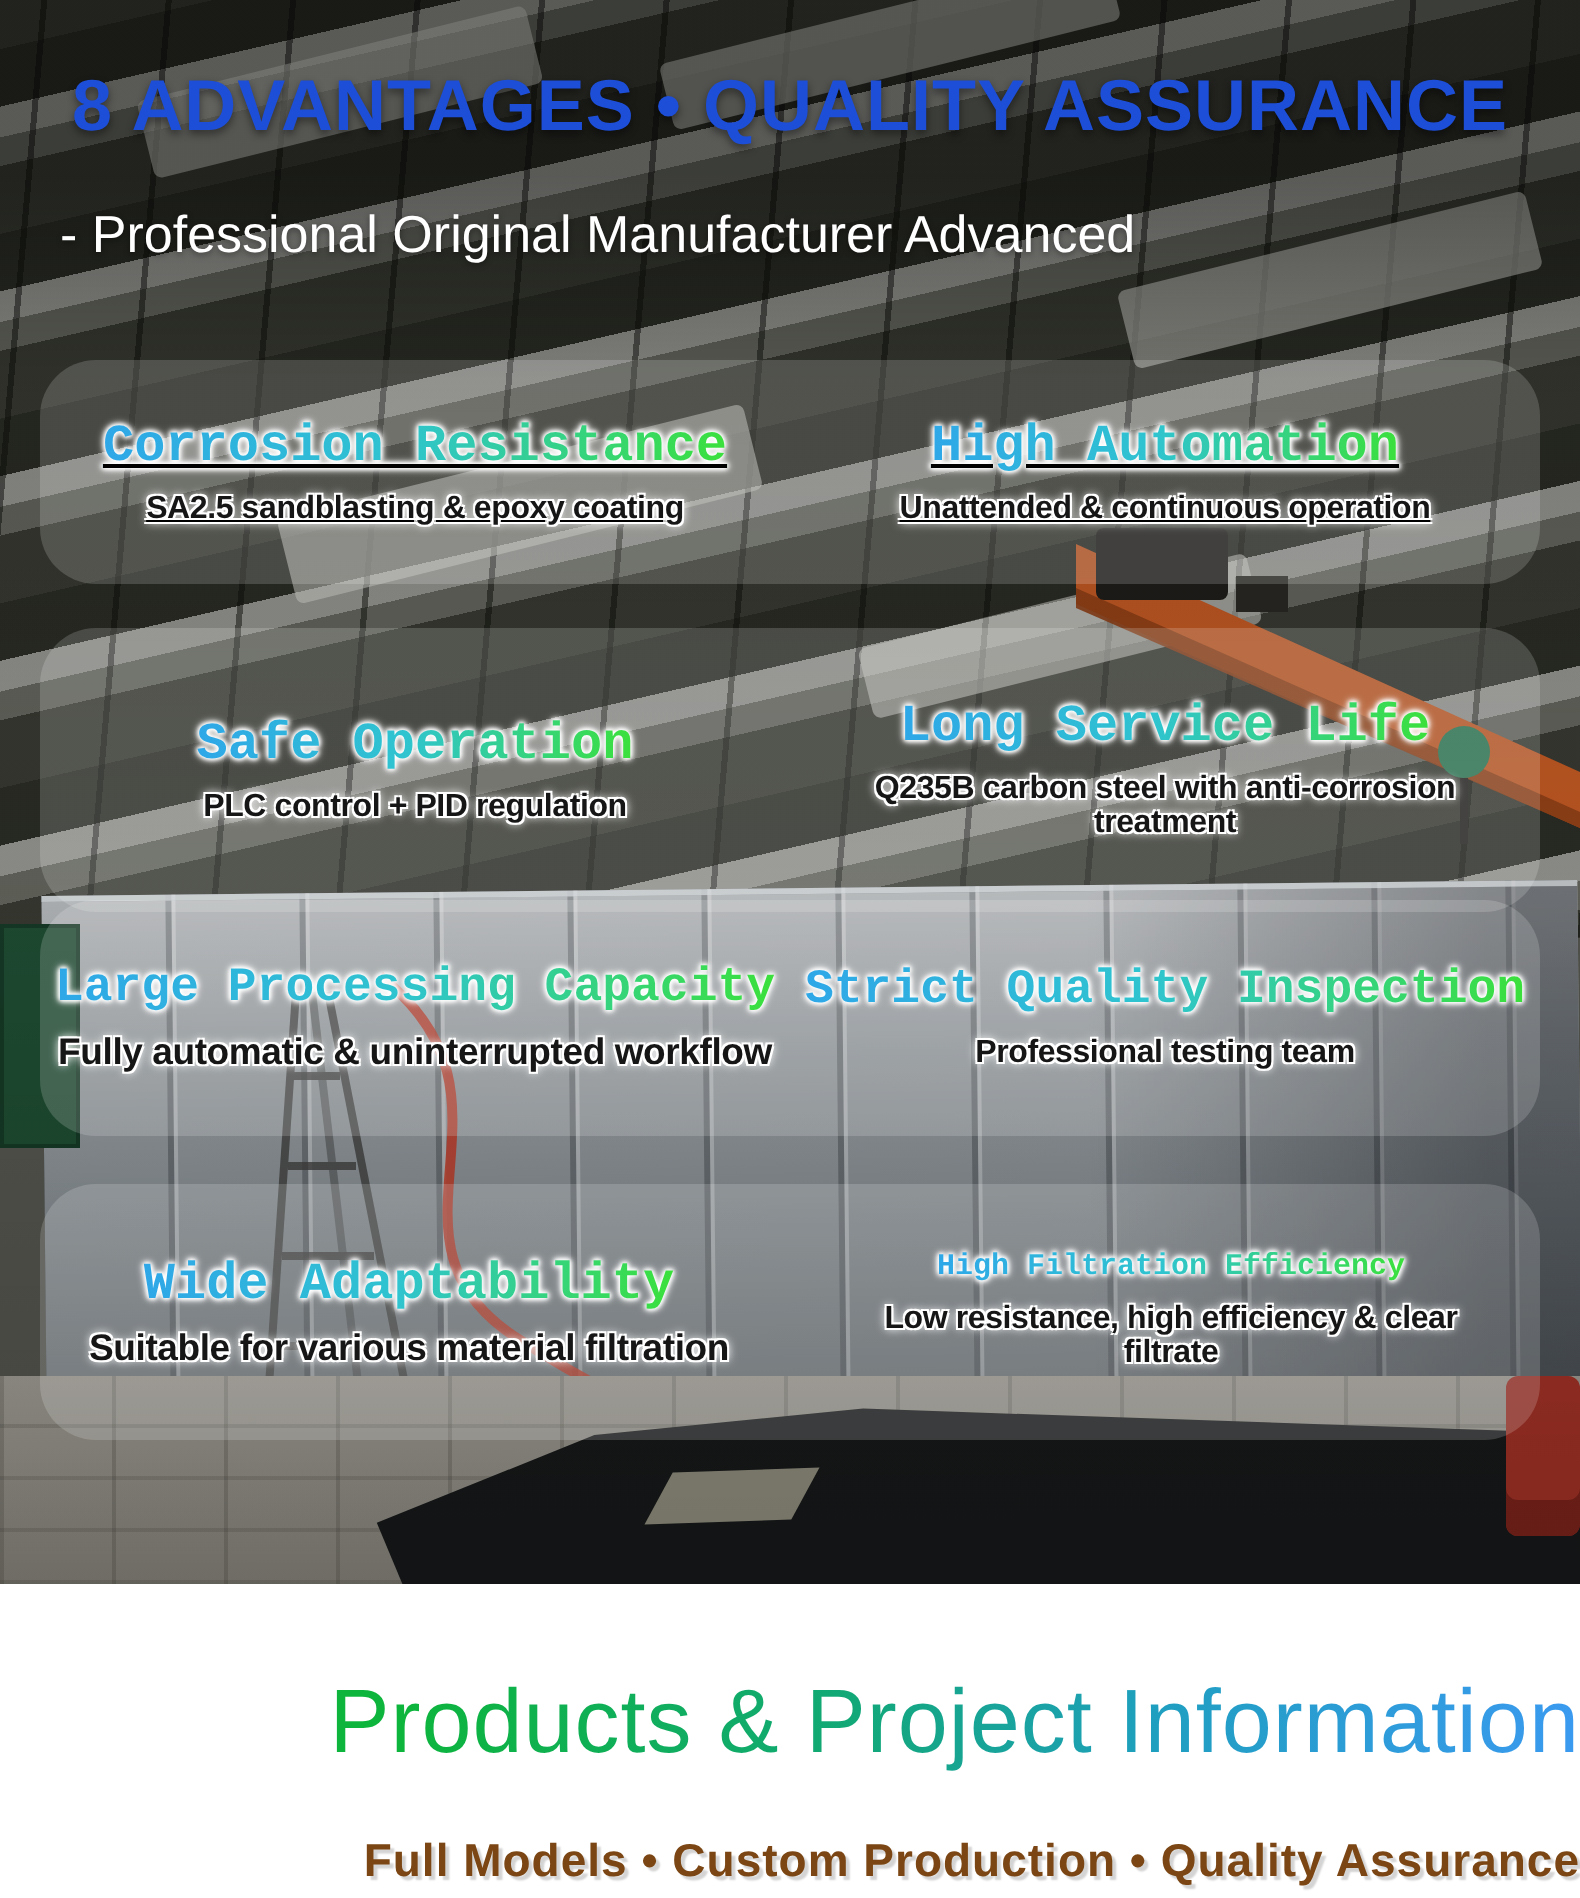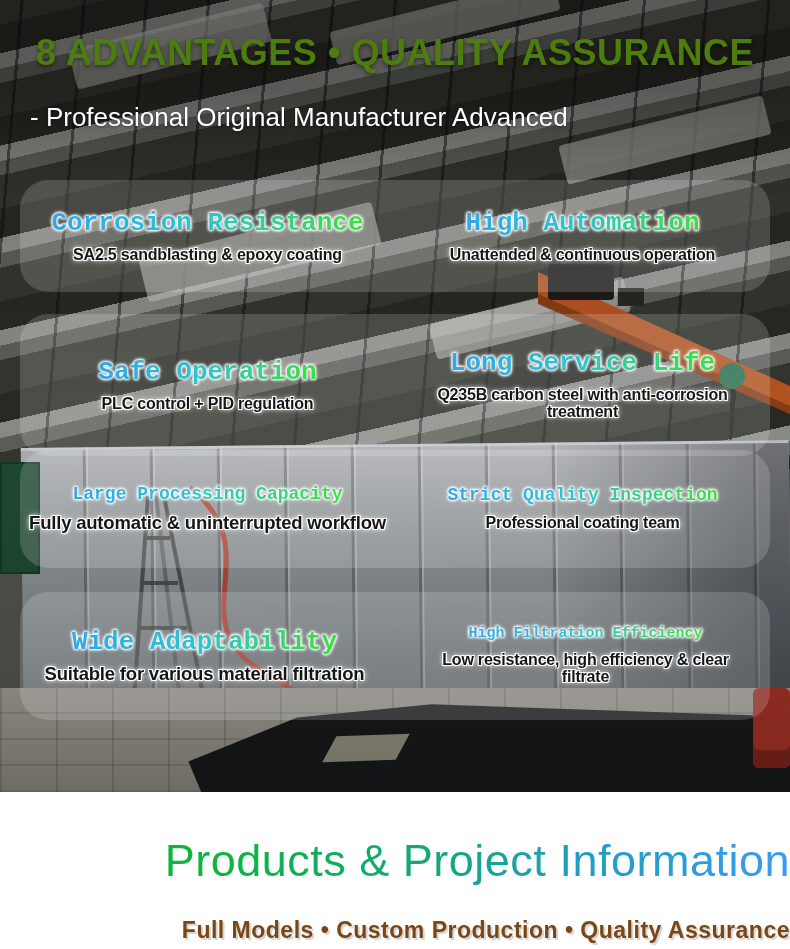--- a/index.html
+++ b/index.html
@@ -57,44 +57,44 @@
   .panel-notch { position:absolute; left:330px; top:735px; width:72px; height:26px; background:#92907f; transform:skewX(-30deg) rotate(-2deg); }
   .red-machine { position:absolute; left:753px; top:688px; width:37px; height:80px; background:#a53226; border-radius:6px; box-shadow:inset 0 -18px 0 #7e241b; }
   .photo-dim {
     position:absolute; inset:0;
     background:linear-gradient(180deg, rgba(0,0,0,.40) 0%, rgba(0,0,0,.40) 11%, rgba(0,0,0,.17) 24%, rgba(0,0,0,.08) 58%, rgba(0,0,0,.20) 100%);
   }
 
   
   .main-title {
     position:absolute; left:0; top:32px; width:100%; text-align:center;
-    color:#4d7c0f; font-size:36px; font-weight:bold; letter-spacing:.5px;
+    color:#1d4ed8; font-size:36px; font-weight:bold; letter-spacing:.5px;
     text-shadow:0 2px 4px rgba(0,0,0,.45);
   }
   .subtitle { position:absolute; left:0; top:102px; width:100%; color:#fff; font-size:26px; line-height:31px; text-shadow:0 1px 3px rgba(0,0,0,.4); }
   .subtitle .l1 { text-align:left; padding-left:30px; }
   .subtitle .l2 { text-align:right; padding-right:50px; }
 
   .adv-row {
     position:absolute; left:20px; width:750px; display:flex;
     background:rgba(255,255,255,.17); border-radius:28px;
   }
-  .row1 { top:180px; height:112px; }
+  .row1 { top:180px; height:112px;text-decoration:underline; }
   .row2 { top:314px; height:142px; }
   .row3 { top:450px; height:118px; }
   .row4 { top:592px; height:128px;gap:12px; }
   .adv-cell { width:50%; display:flex; flex-direction:column; justify-content:center; align-items:center; gap:8px; padding:4px 6px; }
   .adv-title {
     font-family:"Liberation Mono", monospace; font-weight:bold; font-size:26px; line-height:1.1;
     background:linear-gradient(90deg, #2fa7e8 0%, #2fc4cf 48%, #3be03b 100%);
     -webkit-background-clip:text; background-clip:text; color:transparent; -webkit-text-fill-color:transparent;
     filter:drop-shadow(0 0 1px #fff) drop-shadow(0 0 1px #fff) drop-shadow(0 0 1.5px rgba(255,255,255,.95));
     white-space:nowrap;
   }
-  .t-sm { font-size:18px; }
+  .t-sm { font-size:24px; }
   .t-xs { font-size:15px; }
   .adv-sub {
     color:#161616; font-size:16px; font-weight:bold; letter-spacing:-.2px; white-space:nowrap; text-align:center; line-height:1.08;
     text-shadow:-1px -1px 0 #fff, 1px -1px 0 #fff, -1px 1px 0 #fff, 1px 1px 0 #fff, 0 0 4px #fff, 0 0 6px rgba(255,255,255,.9);
   }
   .s-tight { font-size:18.5px; }
   .s-wrap { white-space:normal; max-width:330px; }
 
   
   .footer { position:absolute; left:0; top:807px; width:790px; height:157px; background:#ffffff; text-align:right; }
@@ -183,21 +183,21 @@
     </div>
   </div>
 
   <div class="adv-row row3">
     <div class="adv-cell">
       <div class="adv-title t-sm">Large Processing Capacity</div>
       <div class="adv-sub s-tight">Fully automatic &amp; uninterrupted workflow</div>
     </div>
     <div class="adv-cell">
       <div class="adv-title t-sm">Strict Quality Inspection</div>
-      <div class="adv-sub">Professional coating team</div>
+      <div class="adv-sub">Professional testing team</div>
     </div>
   </div>
 
   <div class="adv-row row4">
     <div class="adv-cell">
       <div class="adv-title">Wide Adaptability</div>
       <div class="adv-sub s-tight">Suitable for various material filtration</div>
     </div>
     <div class="adv-cell">
       <div class="adv-title t-xs">High Filtration Efficiency</div>

